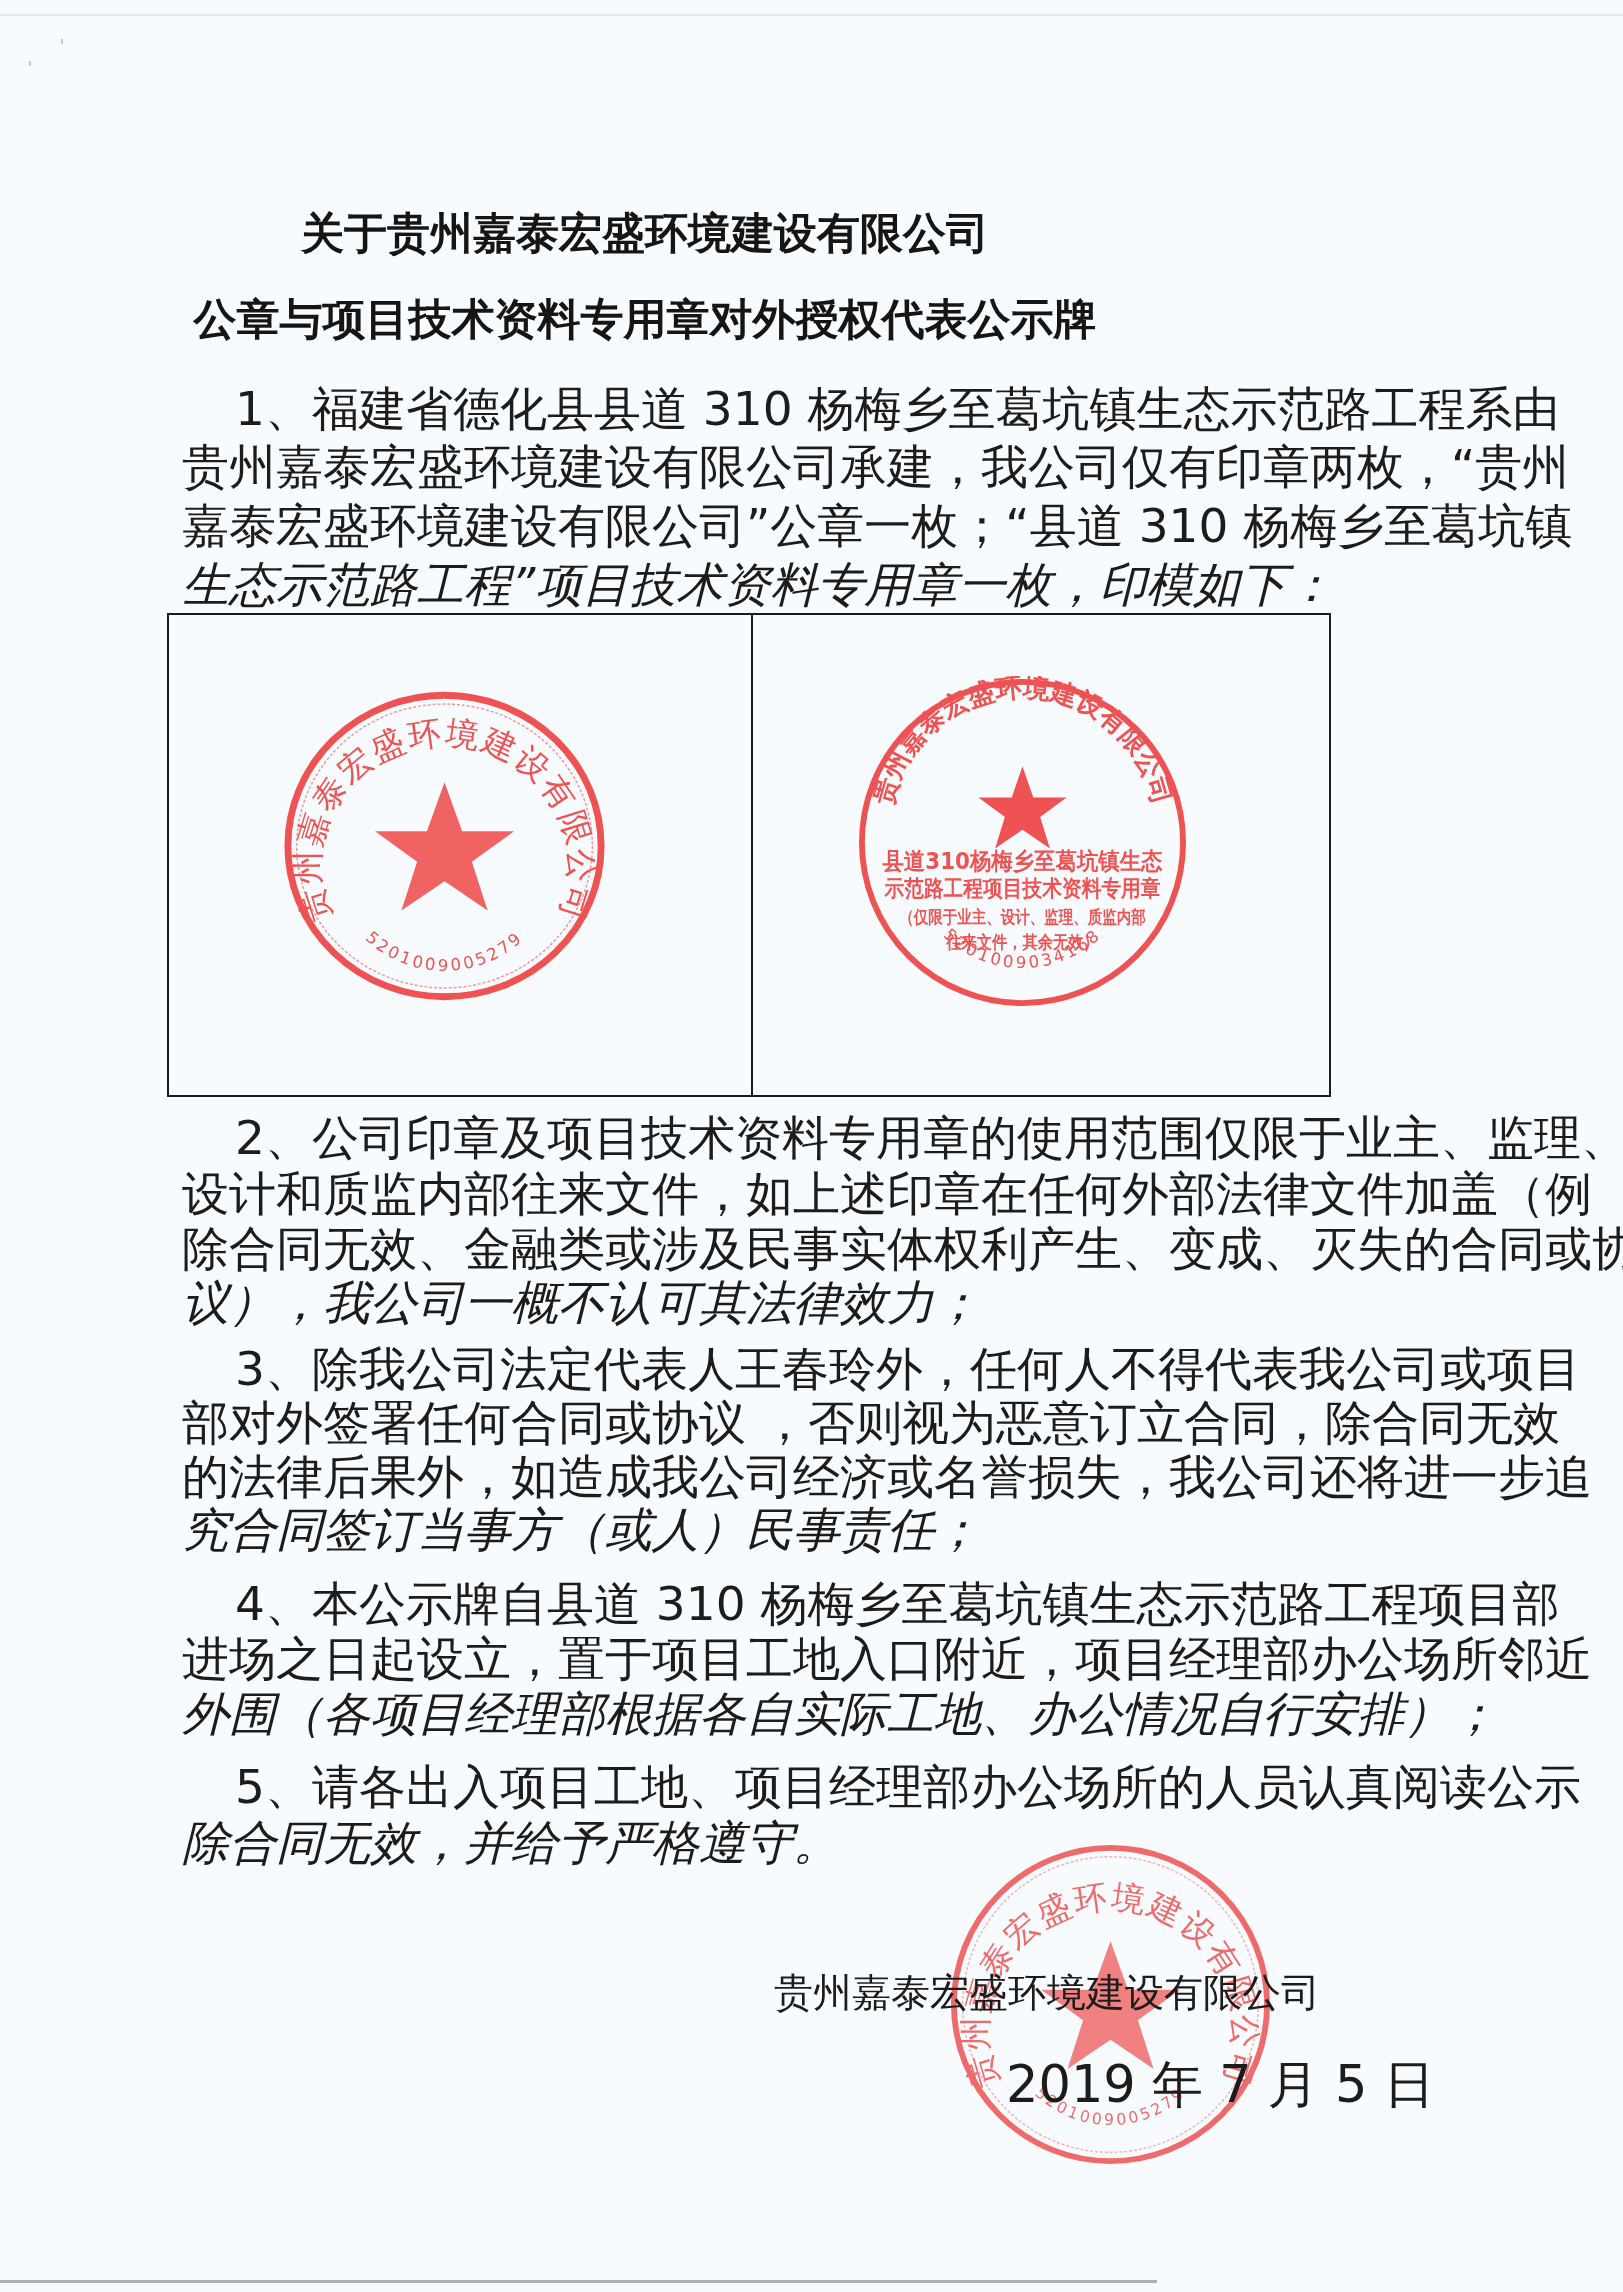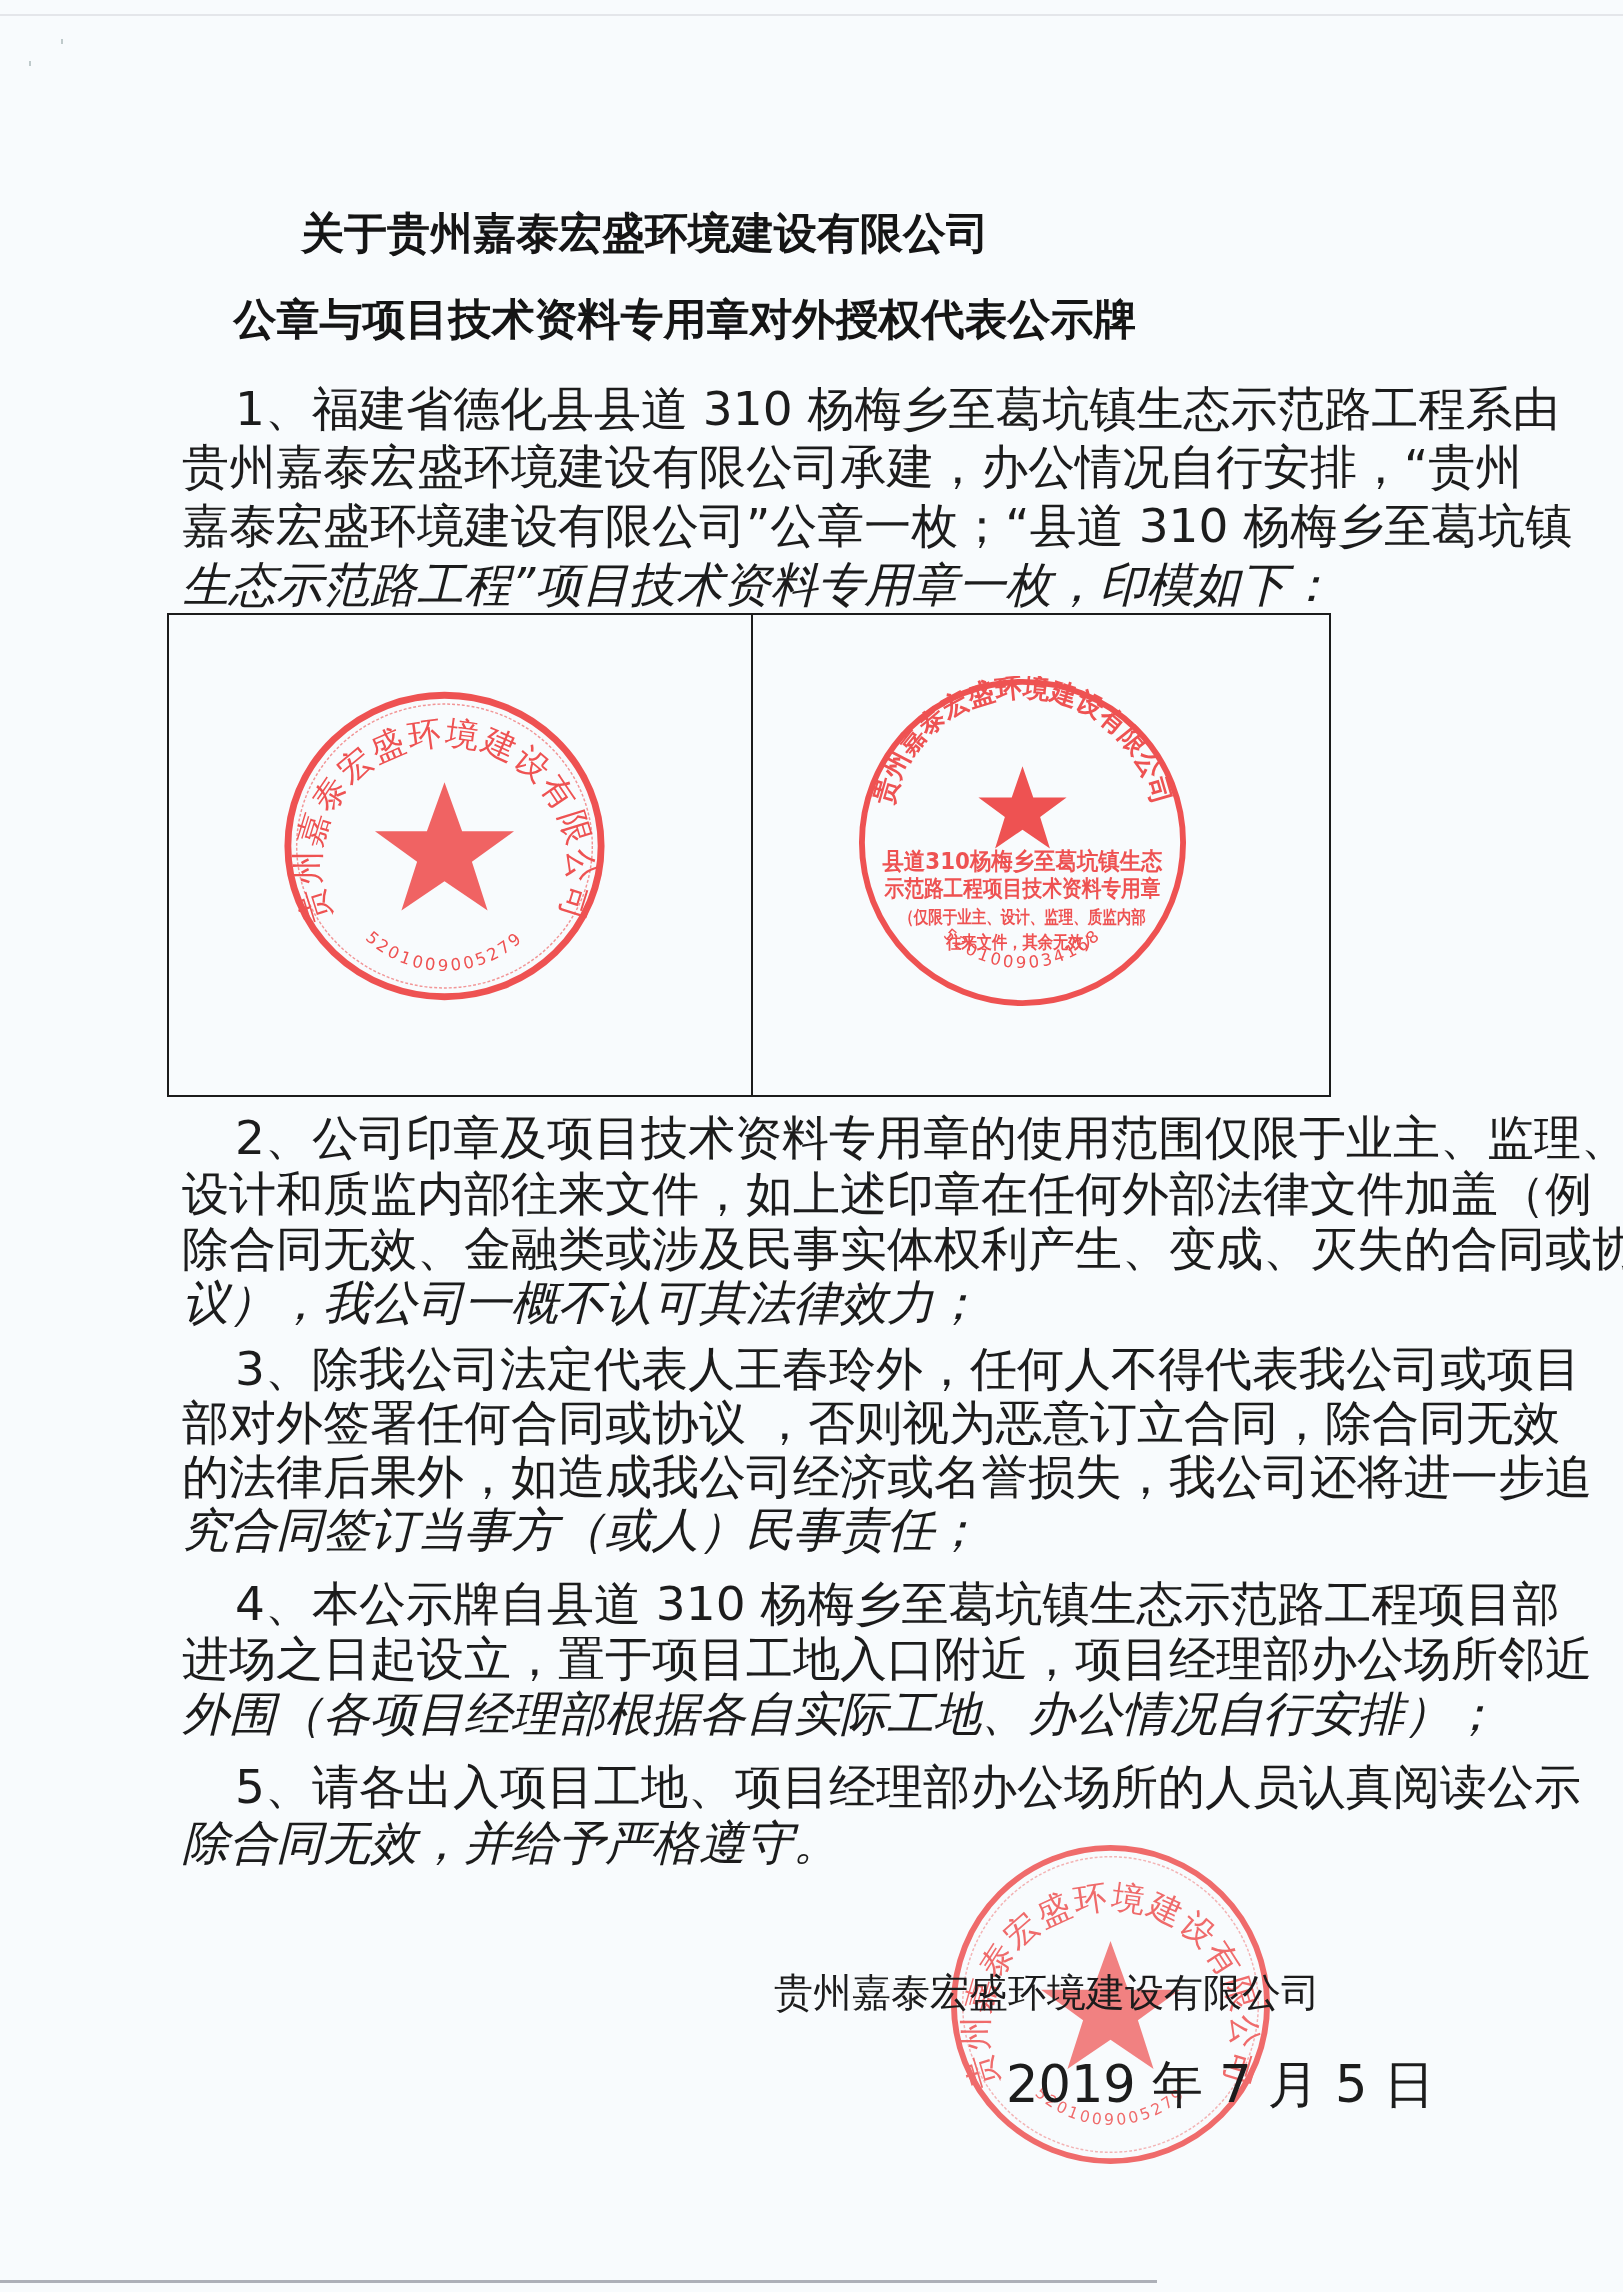--- a/index.html
+++ b/index.html
@@ -8,21 +8,21 @@
     background: #f8fbfd;
     font-family: "DejaVu Sans", "Liberation Sans", sans-serif;
     color: #1a1a1a;
   }
   .scan-line-top { position: absolute; left: 0; top: 13.7px; width: 1623px; height: 2px; background: #e4e6ea; }
   .scan-line-bottom { position: absolute; left: 0; top: 2280px; width: 1157px; height: 2.9px; background: #9a9ea6; opacity: .8; }
   .speck { position: absolute; width: 2px; height: 4.9px; background: #9aa; opacity: .6; }
 
   .title { position: absolute; left: 0; width: 1290px; text-align: center; font-size: 43px; font-weight: bold; letter-spacing: 0px; line-height: 1; color: #151515; }
   .t1 { top: 183px; }
-  .t2 { top: 269px; padding-left: 40px; }
+  .t2 { top: 269px; }
 
   .line { position: absolute; left: 182px; width: 1139px; font-size: 47px; line-height: 1; white-space: nowrap; color: #1c1c1c; text-align: justify; text-align-last: justify; }
   .line.last { text-align-last: left; font-style: italic; }
   .line.indent { left: 235px; width: 1086px; }
 
   .seal-table { position: absolute; left: 167px; top: 613px; width: 1164px; height: 484px; border: 2px solid #1c1c1c; box-sizing: border-box; }
   .seal-divider { position: absolute; left: 582px; top: 0; width: 2px; height: 100%; background: #1c1c1c; }
 
   .stamp { position: absolute; }
   .stamp svg { display: block; }
@@ -36,21 +36,21 @@
 
 <div class="scan-line-top"></div>
 <div class="speck" style="left:61px;top:39px"></div>
 <div class="speck" style="left:29px;top:61px"></div>
 
 <h1 class="title t1">关于贵州嘉泰宏盛环境建设有限公司</h1>
 <h1 class="title t2">公章与项目技术资料专用章对外授权代表公示牌</h1>
 
 <div>
   <div class="line indent" style="top:385px">1、福建省德化县县道 310 杨梅乡至葛坑镇生态示范路工程系由</div>
-  <div class="line" style="top:443px">贵州嘉泰宏盛环境建设有限公司承建，办公情况自行安排，“贵州</div>
+  <div class="line" style="top:443px">贵州嘉泰宏盛环境建设有限公司承建，我公司仅有印章两枚，“贵州</div>
   <div class="line" style="top:502px">嘉泰宏盛环境建设有限公司”公章一枚；“县道 310 杨梅乡至葛坑镇</div>
   <div class="line last" style="top:561px">生态示范路工程”项目技术资料专用章一枚，印模如下：</div>
 </div>
 
 <div class="seal-table">
   <div class="seal-divider"></div>
 
   <div class="stamp" style="left:113px;top:74px">
     <svg width="325" height="314" viewBox="0 0 332 320">
       <defs>

